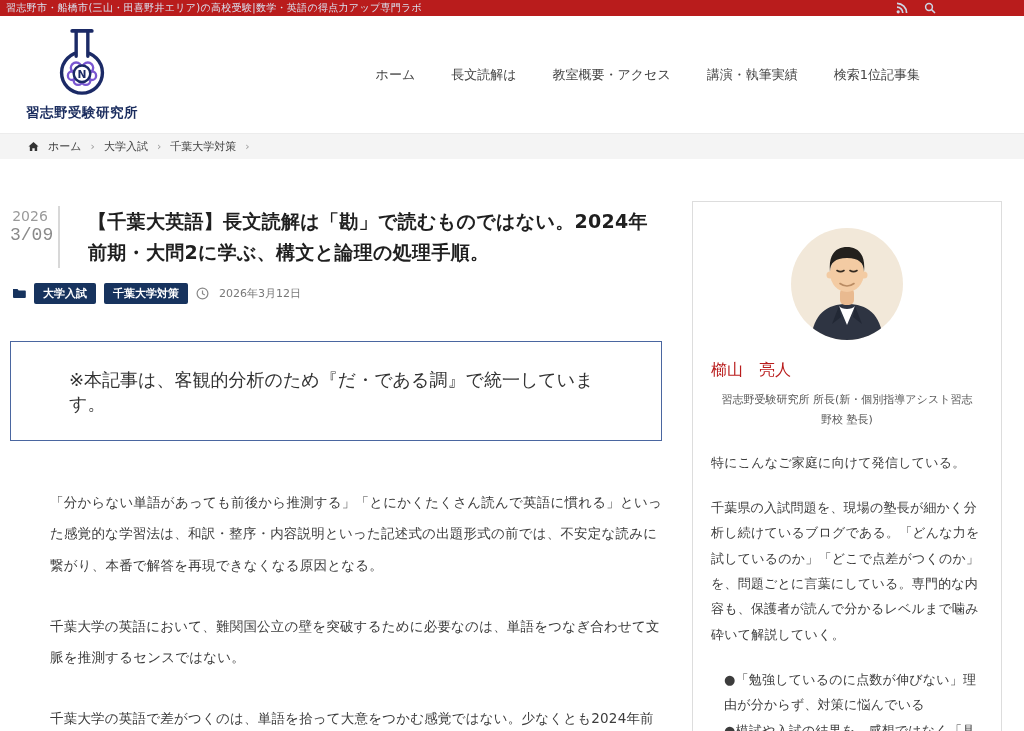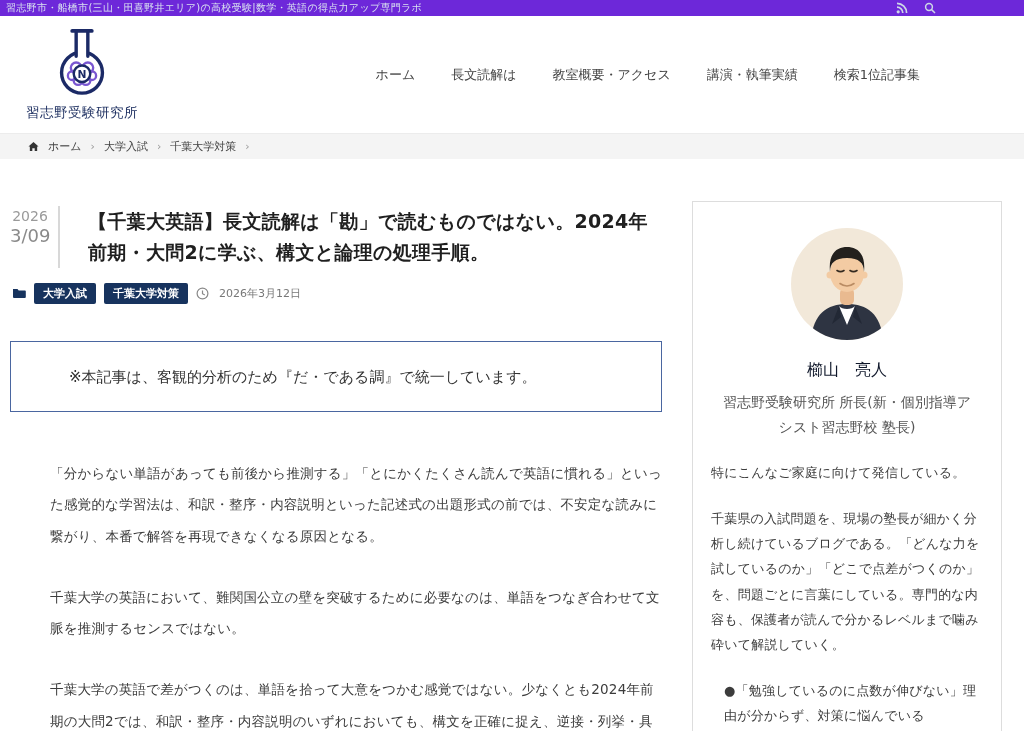--- a/index.html
+++ b/index.html
@@ -1,67 +1,67 @@
 <!DOCTYPE html>
 <html lang="ja"><head>
 <meta charset="utf-8">
 <style>
   * { margin:0; padding:0; box-sizing:border-box; }
   html,body { width:1024px; height:731px; overflow:hidden; background:#fff; }
   body { font-family:"DejaVu Sans","Liberation Sans",sans-serif; }
   .page { width:1024px; height:731px; overflow:hidden; background:#fff; position:relative; }
 
   
-  .topbar { height:16px; background:#6d28d9; display:flex; align-items:center; padding:0 0 0 6px; }
+  .topbar { height:16px; background:#b91c1c; display:flex; align-items:center; padding:0 0 0 6px; }
   .topbar-text { color:#d9e2f0; font-size:10px; letter-spacing:0.3px; white-space:nowrap; }
   .topbar-icons { margin-left:auto; margin-right:88px; display:flex; gap:16px; align-items:center; }
   .topbar-icons svg { display:block; cursor:pointer; }
 
   
   header { height:117px; background:#fff; display:flex; align-items:center; }
   .logo-block { margin-left:26px; display:flex; flex-direction:column; align-items:center; cursor:pointer; }
-  .site-name { font-size:13.5px; font-weight:normal; color:#1a2c5e; margin-top:1px; white-space:nowrap; letter-spacing:0.5px; }
+  .site-name { font-size:13.5px; font-weight:bold; color:#1a2c5e; margin-top:1px; white-space:nowrap; letter-spacing:0.5px; }
   nav { margin-left:auto; margin-right:104px; display:flex; gap:36px; }
   nav span { font-size:13px; color:#444; cursor:pointer; white-space:nowrap; }
 
   
   .breadcrumb { height:26px; background:#f4f4f4; border-top:1px solid #ececec; display:flex; align-items:center; padding-left:28px; gap:9px; font-size:11px; color:#444; }
   .breadcrumb .sep { color:#999; font-size:11px; }
   .breadcrumb a { color:#444; text-decoration:none; cursor:pointer; }
   .breadcrumb svg { display:block; }
 
   
   .content { display:flex; padding-left:10px; }
   main { width:652px; margin-top:47px; }
   aside { width:310px; margin-left:30px; margin-top:42px; }
 
   
   .title-row { display:flex; }
   .date-box { width:50px; flex:none; text-align:center; border-right:2px solid #d8d8d8; padding:2px 8px 4px 0; }
   .date-year { display:block; font-size:14px; color:#9a9a9a; line-height:1.2; }
-  .date-md { display:block; font-size:18px; color:#8a8a8a; line-height:1.2; }
+  .date-md { display:block; font-size:18px; color:#8a8a8a; line-height:1.2;font-family:Liberation Mono, monospace; }
   h1 { margin-left:28px; font-size:19px; line-height:1.62; color:#1f1f1f; font-weight:bold; letter-spacing:0.3px; }
 
   .meta-row { margin-top:15px; margin-left:2px; display:flex; align-items:center; gap:8px; }
   .badge { background:#17335e; color:#fff; font-size:11px; font-weight:bold; padding:3px 9px; border-radius:2px; cursor:pointer; white-space:nowrap; }
   .pubdate { font-size:11px; color:#777; margin-left:2px; }
   .meta-row svg { display:block; }
 
   .notice { margin-top:37px; border:1px solid #4a66a0; padding:26px 55px 24px 58px; width:652px; }
-  .notice p { font-size:15px; color:#333; }
+  .notice p { font-size:18px; color:#333; }
 
   .paragraphs { margin:46px 0 0 40px; width:612px; }
   .paragraphs p { font-size:13.5px; color:#3c3c3c; line-height:2.35; letter-spacing:0.2px; }
   .paragraphs p + p { margin-top:29px; }
 
   
   .sidebar-card { border:1px solid #ddd; background:#fff; padding:26px 18px 22px; }
   .avatar-wrap { display:flex; justify-content:center; }
-  .author-name { text-align:center; font-size:16px; color:#0f172a; margin-top:16px; }
-  .author-title { text-align:center; font-size:14px; color:#555; margin-top:9px; line-height:1.8; padding:0 10px; }
+  .author-name { text-align:left; font-size:16px; color:#b91c1c; margin-top:16px; }
+  .author-title { text-align:center; font-size:11px; color:#555; margin-top:9px; line-height:1.8; padding:0 10px; }
   .bio-block { font-size:13px; color:#3c3c3c; line-height:1.95; margin-top:20px; letter-spacing:0.2px; }
   .bio-block div { font-size:13px; color:#3c3c3c; line-height:1.95;margin-left:13px; }
 </style>
 </head>
 <body>
 
 <div class="page">
 
   <div class="topbar">
     <span class="topbar-text">習志野市・船橋市(三山・田喜野井エリア)の高校受験|数学・英語の得点力アップ専門ラボ</span>

